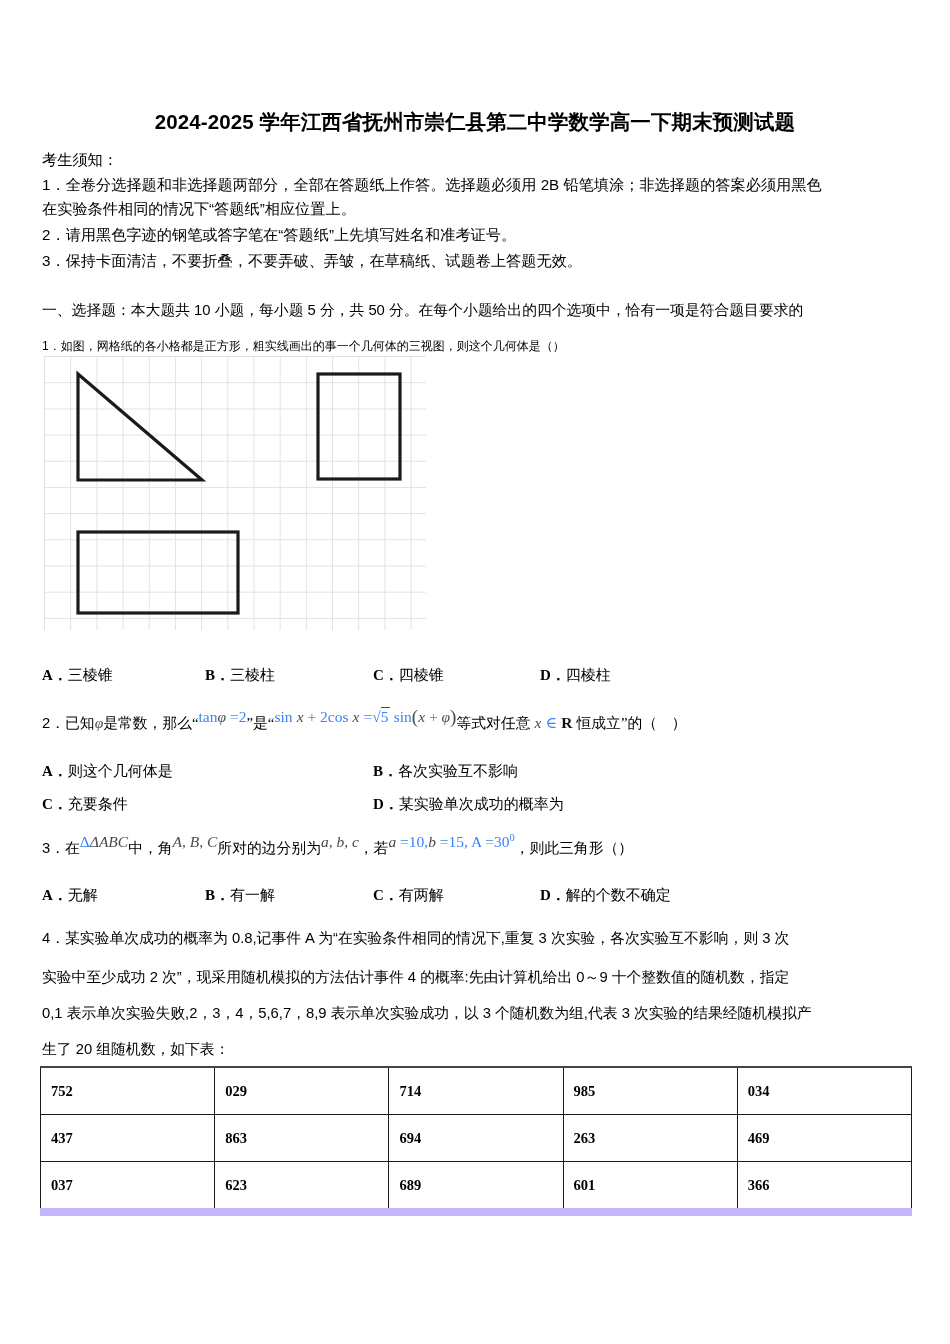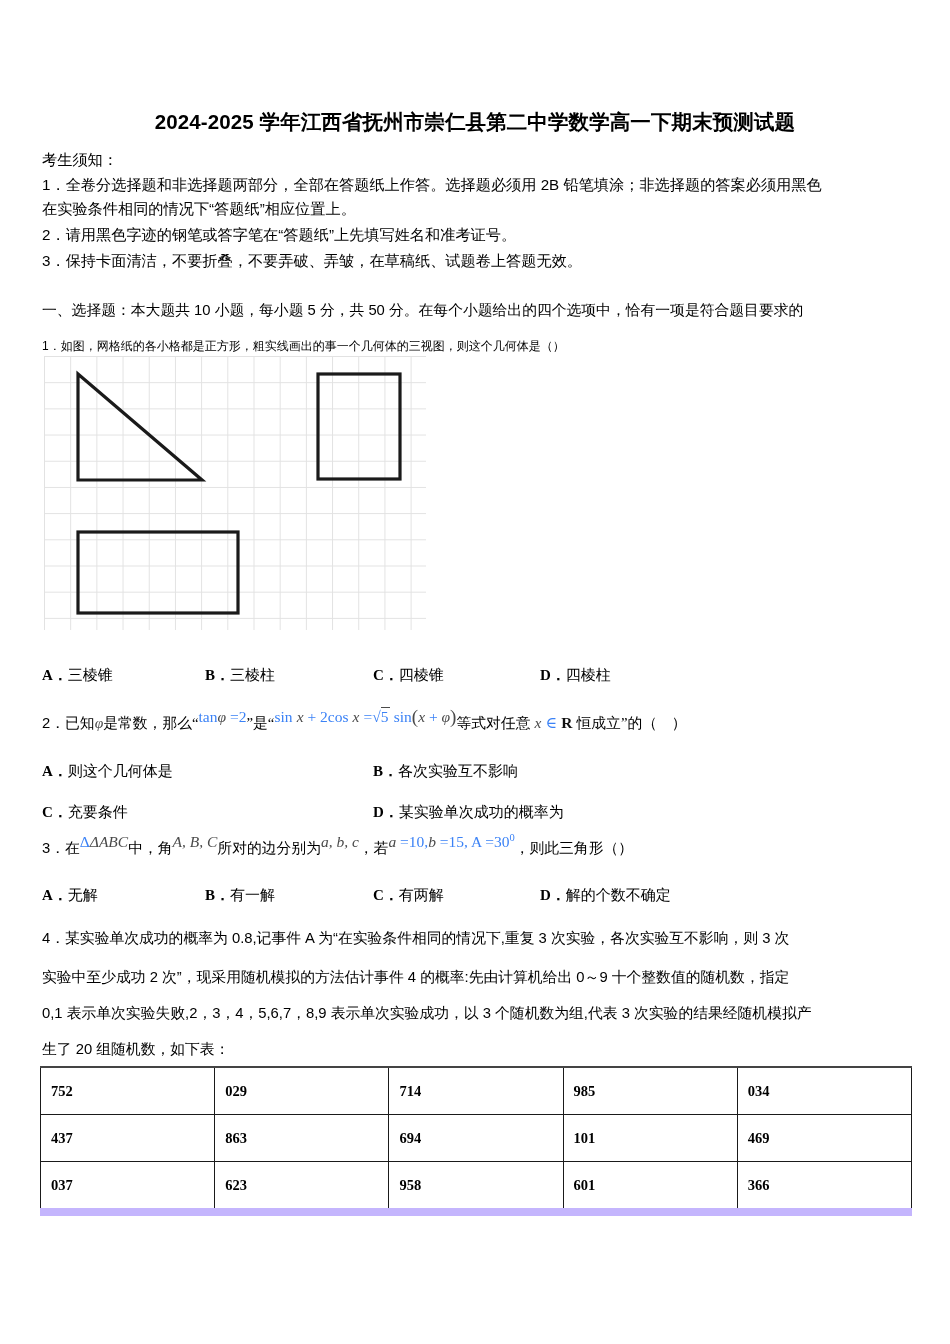--- a/index.html
+++ b/index.html
@@ -90,21 +90,21 @@
   }
   .c0 { left: 42px; }
   .c1 { left: 205px; }
   .c2 { left: 373px; }
   .c3 { left: 540px; }
   .h0 { left: 42px; }
   .h1 { left: 373px; }
 
   .opts-q1 { top: 666px; }
   .opts-q2a { top: 762px; }
-  .opts-q2b { top: 795px; margin-top: 8px; }
+  .opts-q2b { top: 795px; }
   .opts-q3 { top: 886px; }
 
   
   .qstem {
     position: absolute;
     font-size: 14.8px;
     white-space: nowrap;
     font-family: "Liberation Sans","DejaVu Sans", sans-serif;
   }
   .q2 { left: 42px; top: 712px; }
@@ -239,26 +239,26 @@
         <td>752</td>
         <td>029</td>
         <td>714</td>
         <td>985</td>
         <td>034</td>
       </tr>
       <tr>
         <td>437</td>
         <td>863</td>
         <td>694</td>
-        <td>101</td>
+        <td>263</td>
         <td>469</td>
       </tr>
       <tr>
         <td>037</td>
         <td>623</td>
-        <td>958</td>
+        <td>689</td>
         <td>601</td>
         <td>366</td>
       </tr>
     </tbody>
   </table>
 
 </div>
 
 </body></html>

